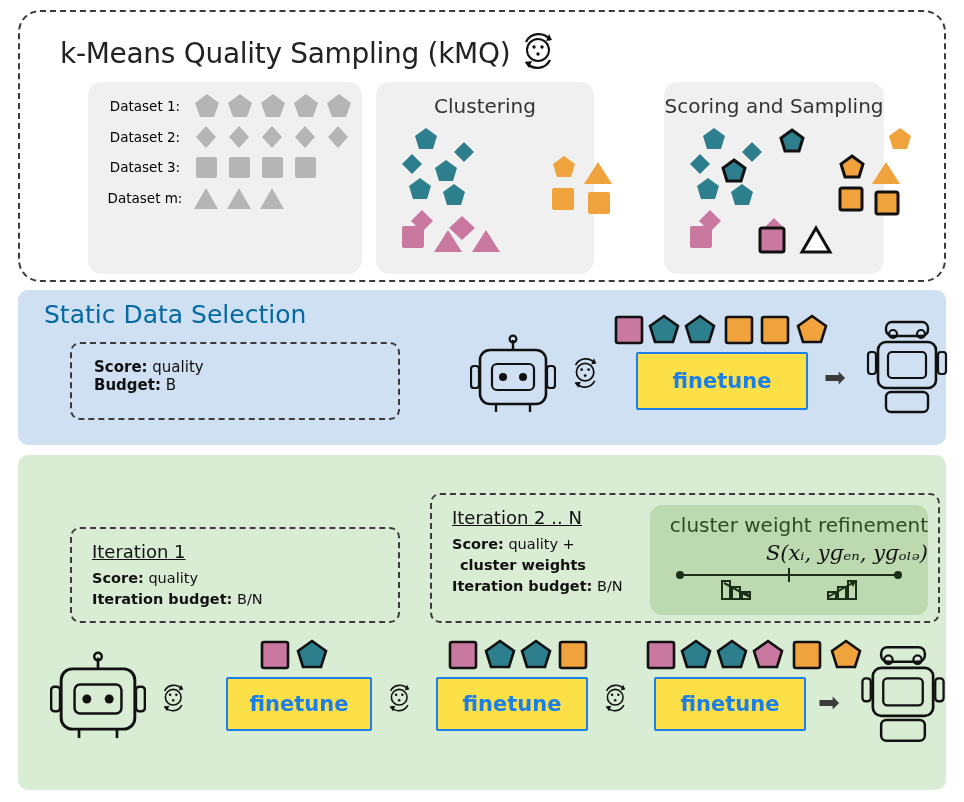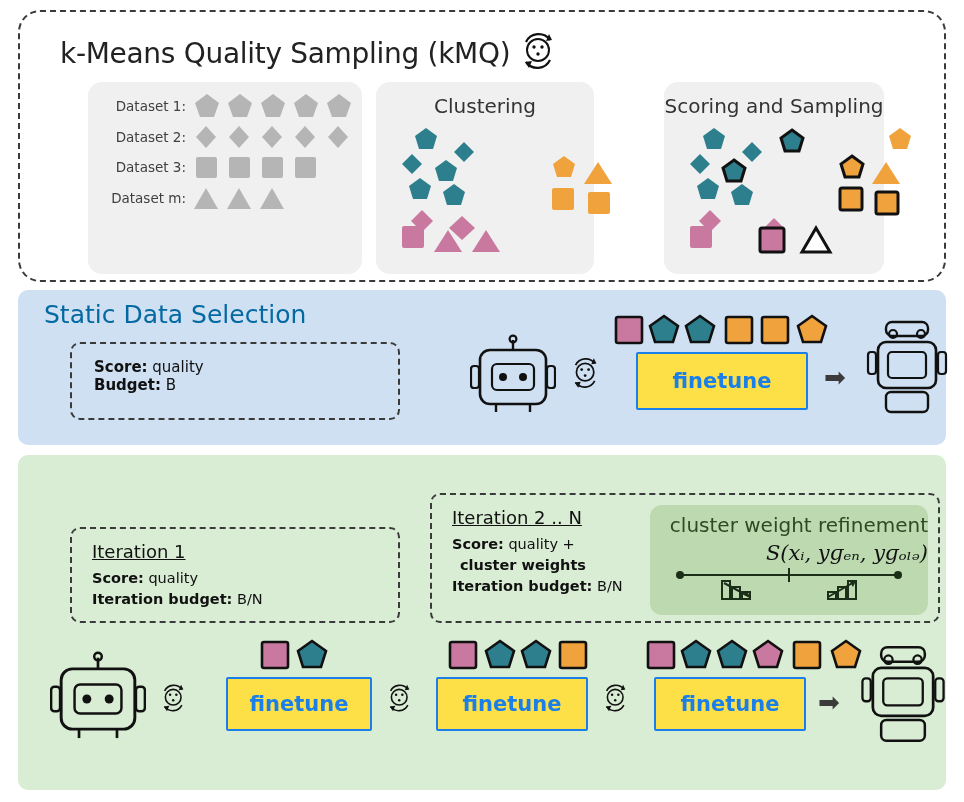--- a/index.html
+++ b/index.html
@@ -34,21 +34,21 @@
   .sp-3 { left: 644px; width: 220px; height: 192px; }
   .sp-title {
     text-align: center; font-size: 20px; color: #333; margin-top: 12px;
   }
   .sp-body { position: relative; width: 100%; height: 145px; }
 
   .ds-row {
     position: absolute; display: flex; align-items: center; gap: 7px;
     left: 16px;
   }
-  .ds-label { font-size: 13.5px; color: #404040; width: 82px; text-align: right; }
+  .ds-label { font-size: 13.5px; color: #000000; width: 82px; text-align: center; }
 
   
   .static-panel {
     position: absolute; left: 18px; top: 290px; width: 928px; height: 155px;
     background: #cfe0f3; border-radius: 10px;
   }
   .static-title {
     position: absolute; left: 26px; top: 10px;
     font-size: 25px; color: #0369a1;
   }

